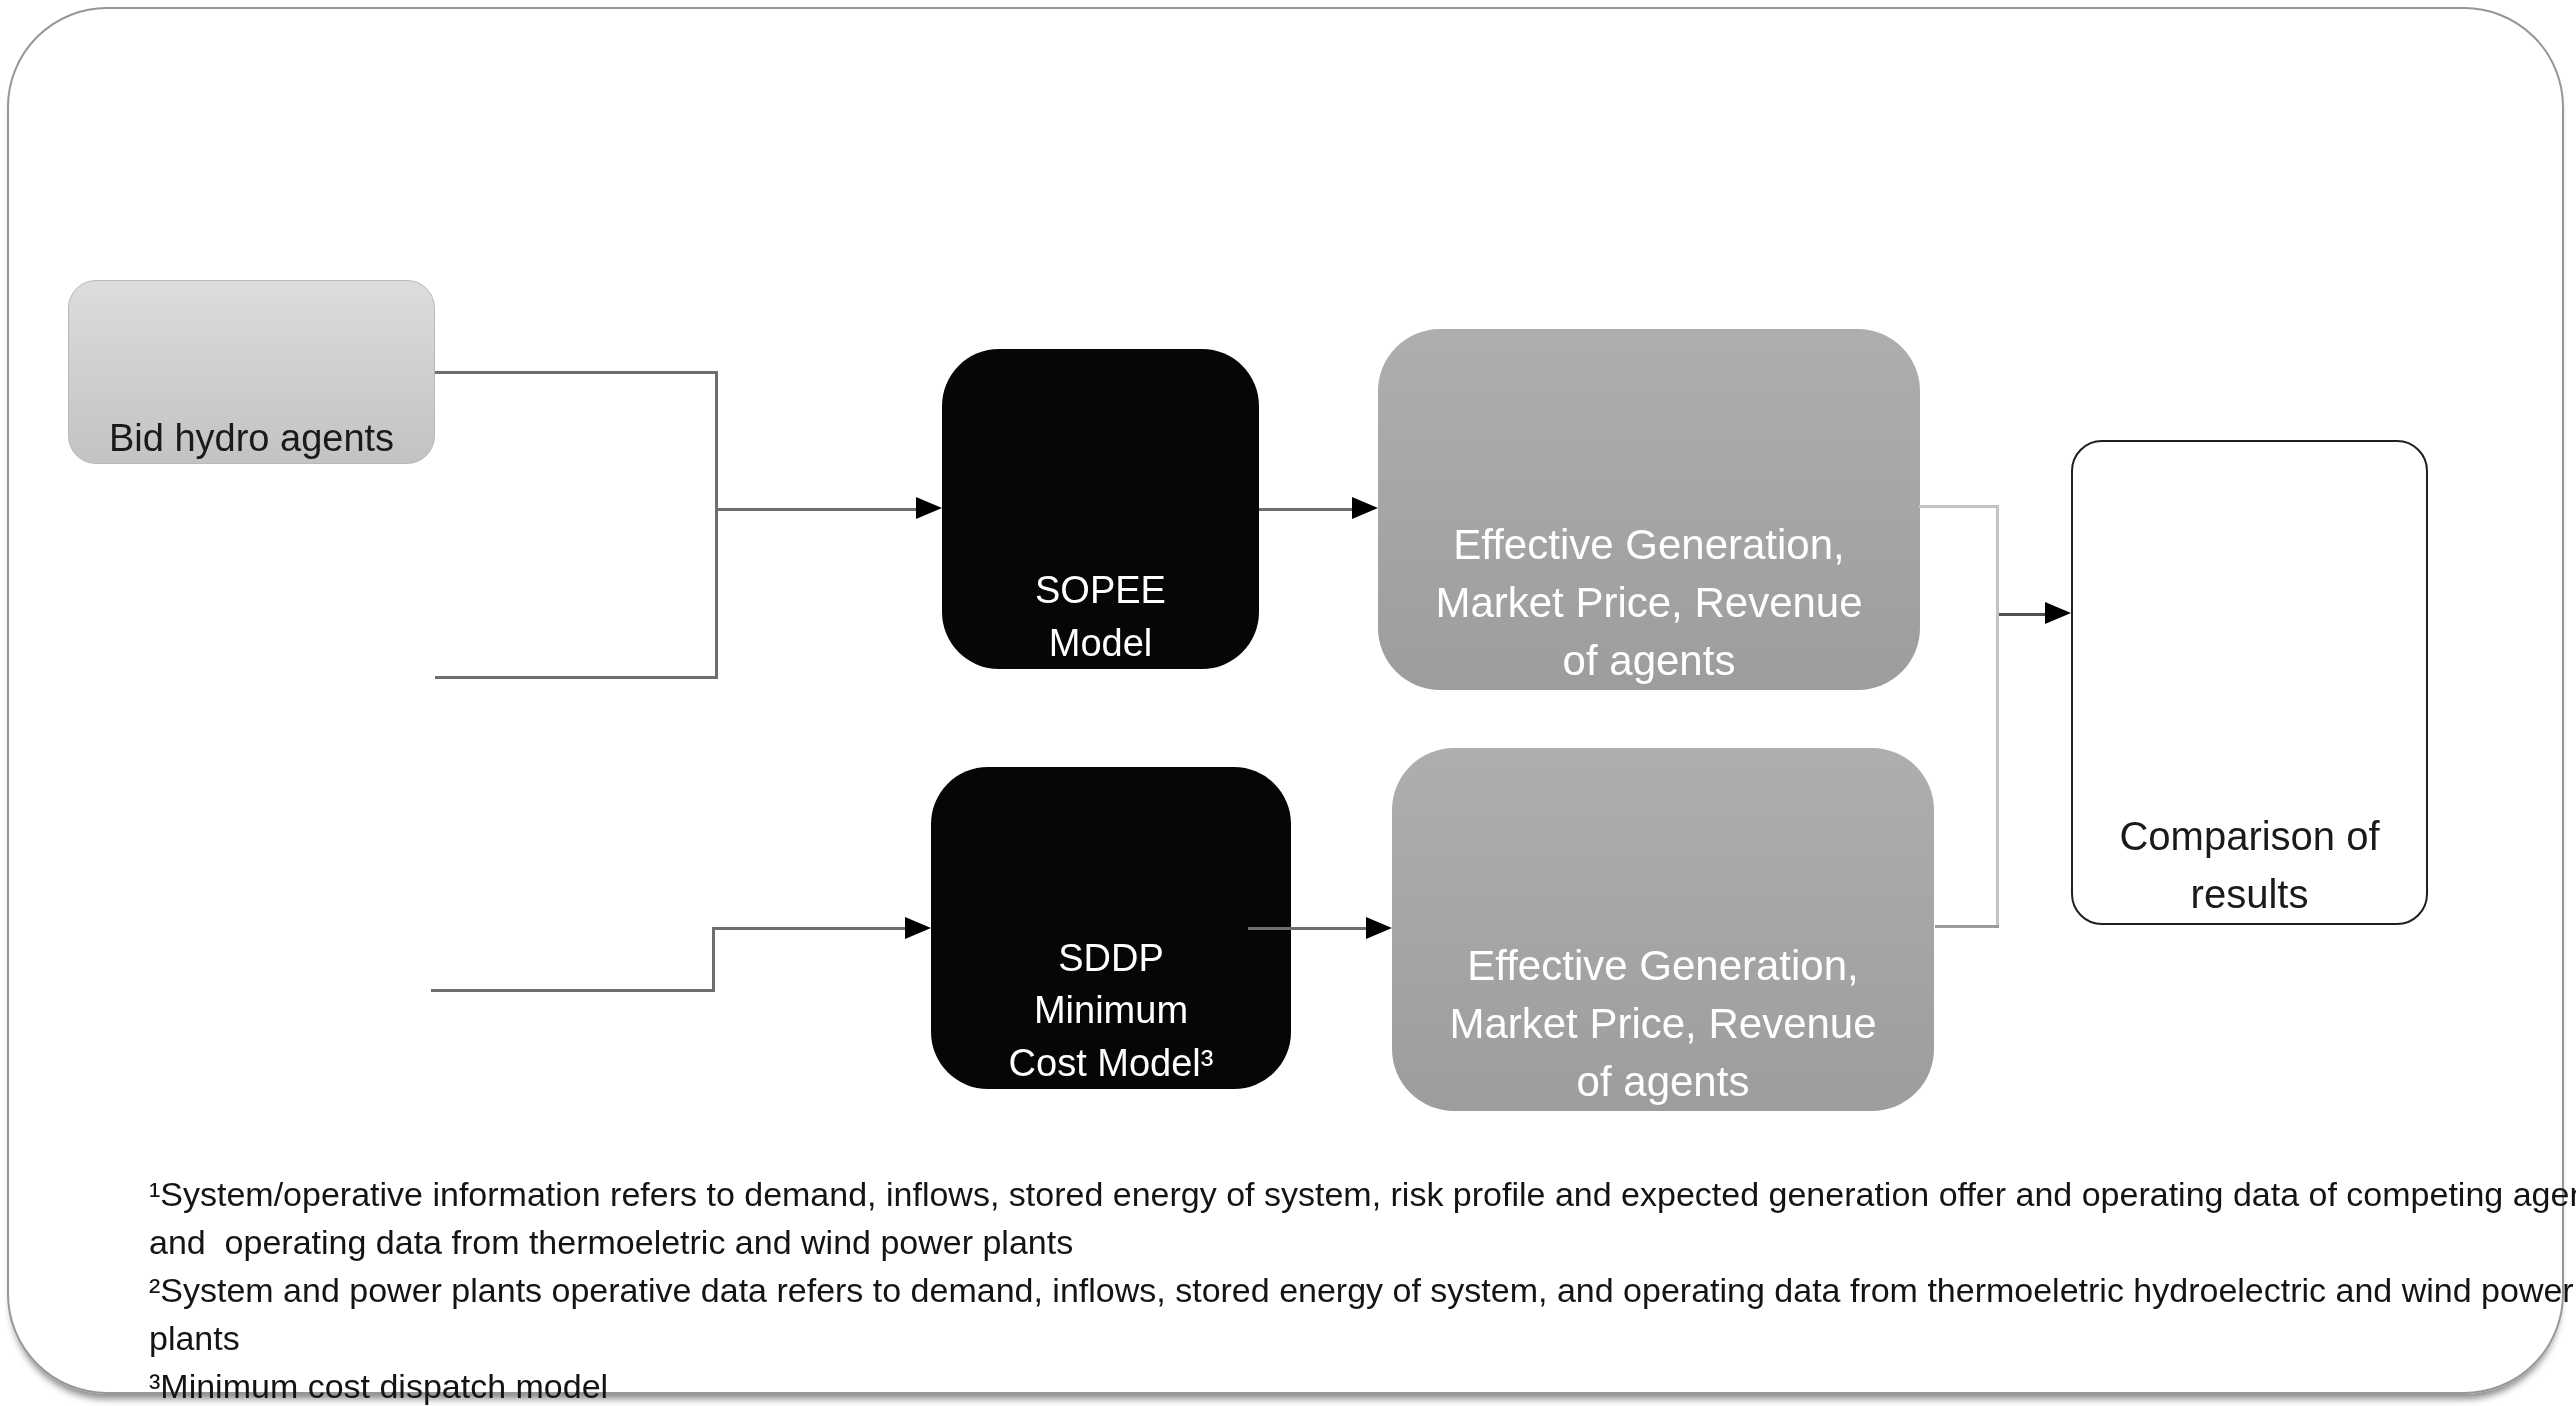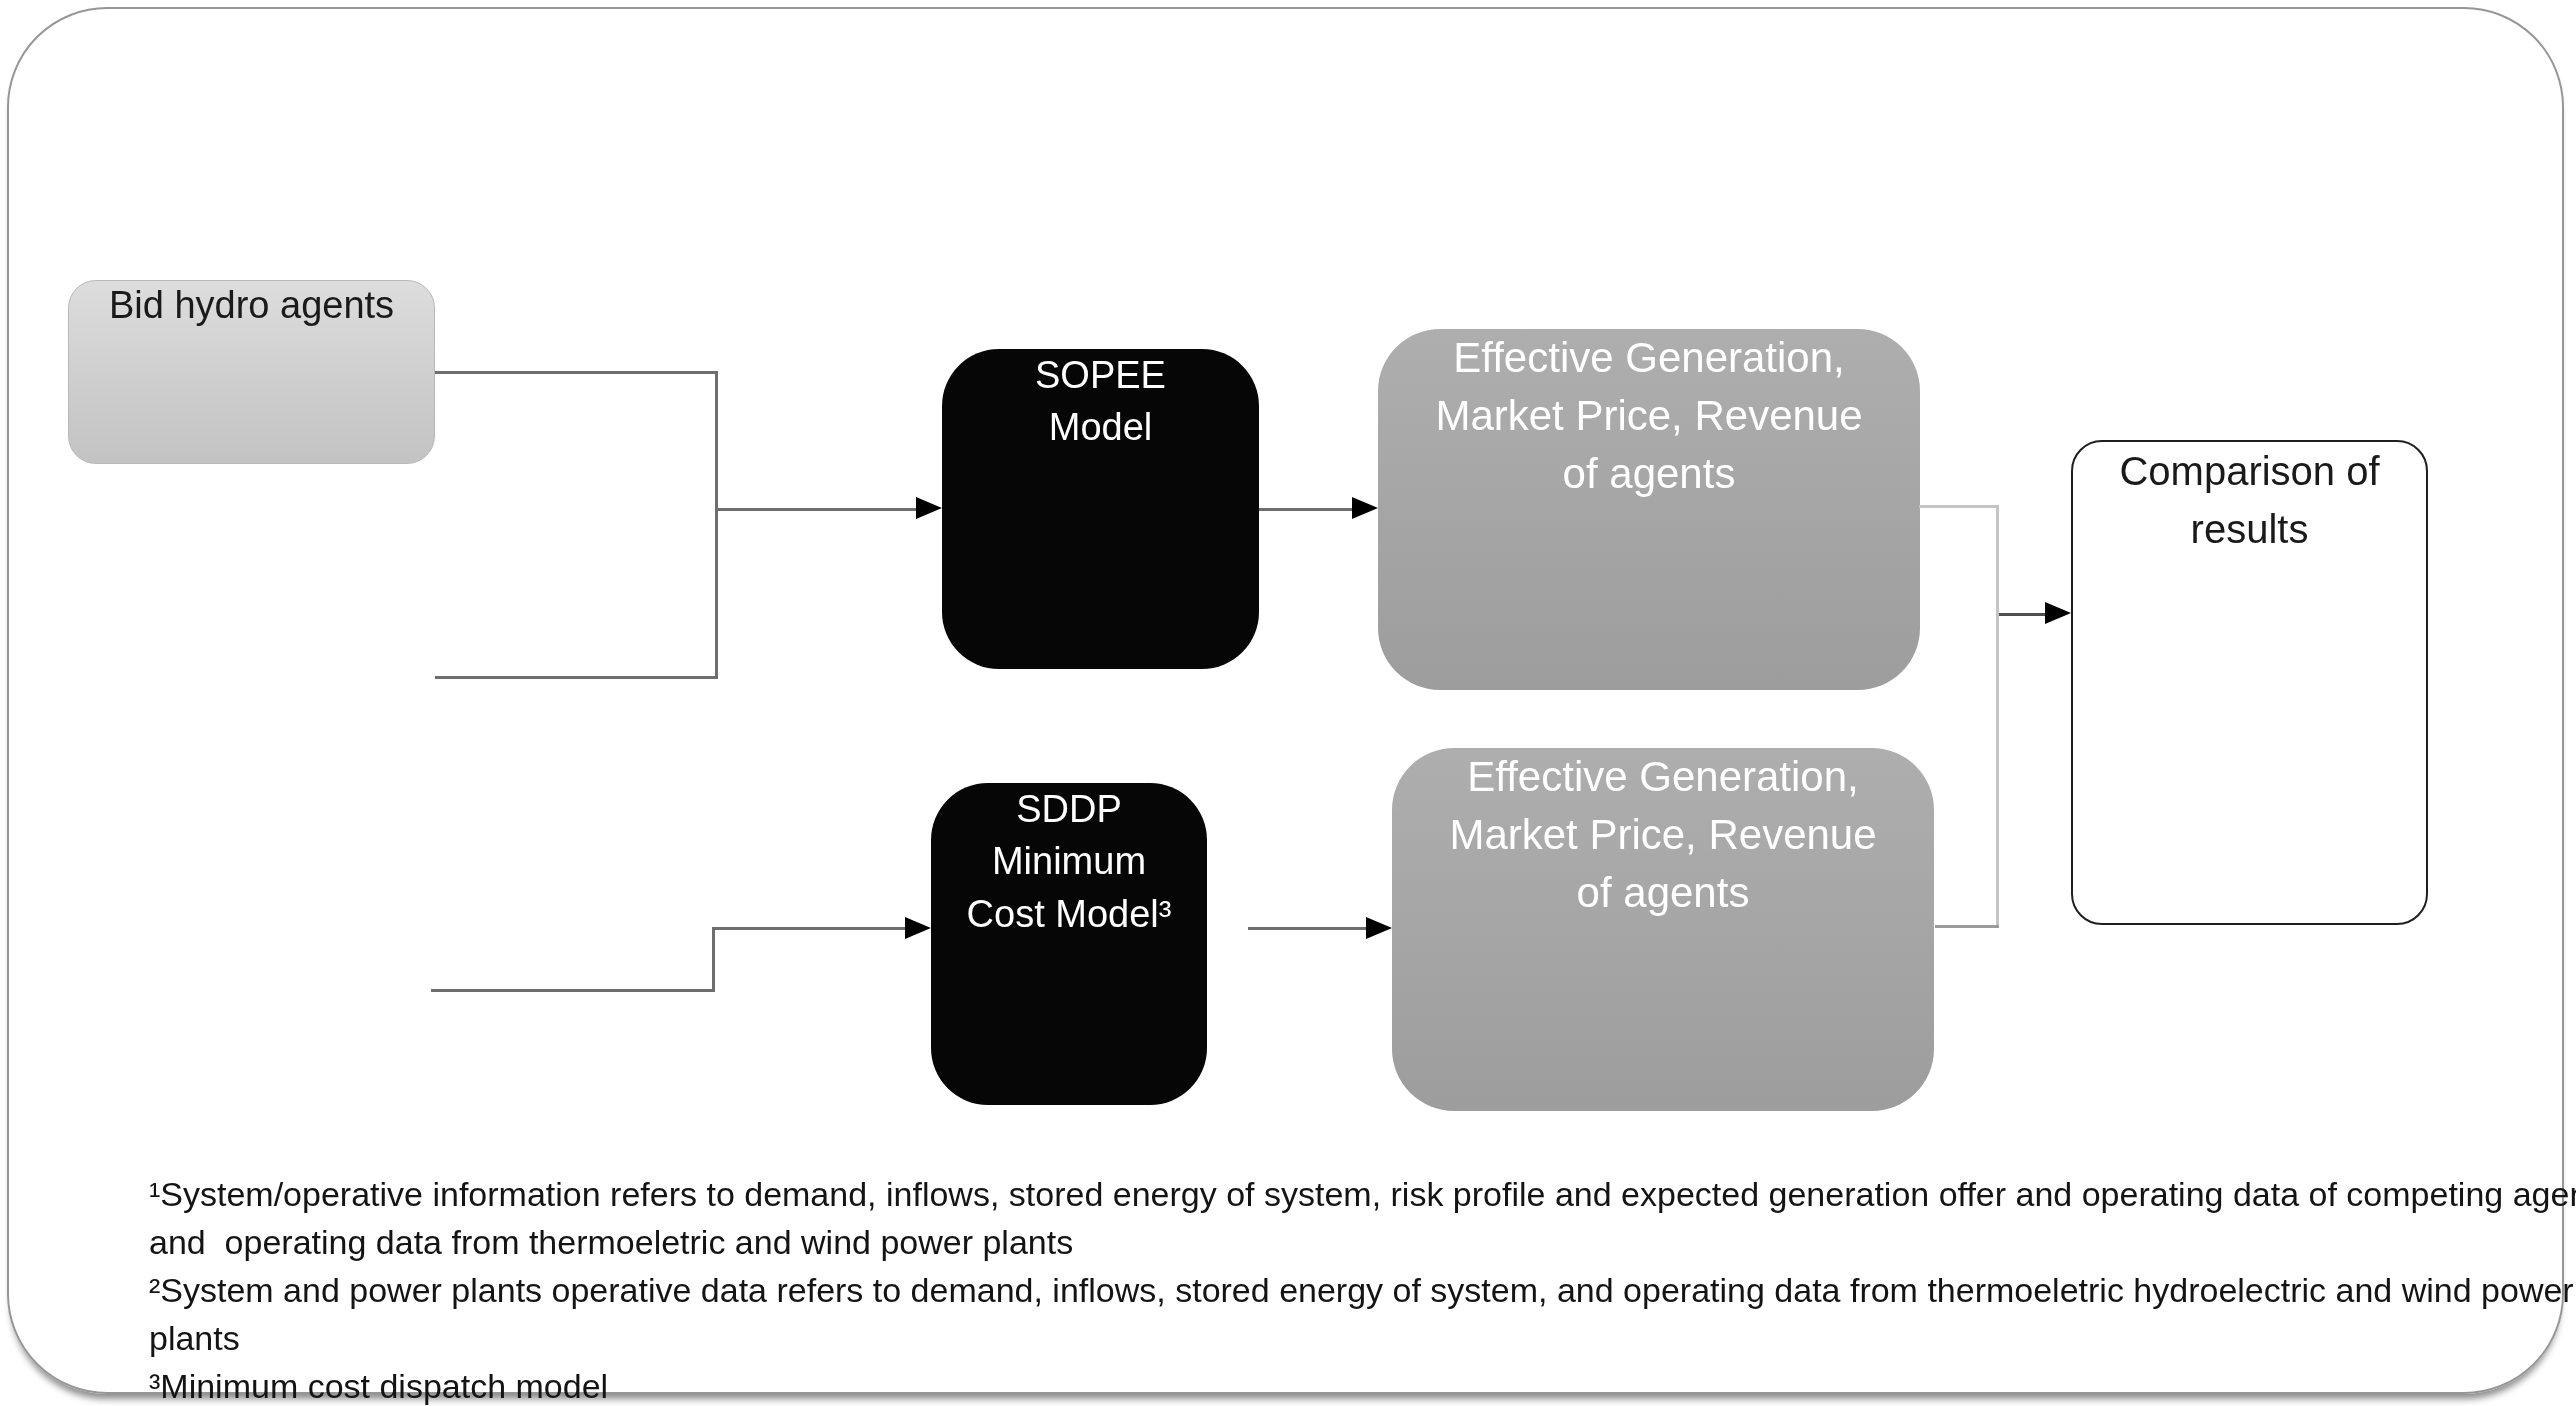--- a/index.html
+++ b/index.html
@@ -28,21 +28,21 @@
     overflow:hidden;
   }
   .frame{
     position:absolute;left:7px;top:7px;width:2553px;height:1383px;
     border:2.6px solid var(--frame-border-color);
     border-radius:100px;
     box-shadow:0 8.7px 7px -4.3px rgba(0,0,0,0.45);
   }
   .box{
     position:absolute;
-    display:flex;align-items:flex-start;justify-content:center;
+    display:flex;align-items:flex-end;justify-content:center;
     text-align:center;
     box-sizing:border-box;
   }
   .input-box{
     background:linear-gradient(180deg,var(--input-box-fill-top) 0%,#cecece 55%,var(--input-box-fill-bottom) 100%);
     border:0.9px solid #b8b8b8;
     border-radius:28px;
     font-size:38px;line-height:1.28;color:var(--text-color);
   }
   .model-box{
@@ -61,21 +61,21 @@
   .result-box{
     background:var(--result-box-fill);
     border:2.6px solid var(--result-box-border);
     border-radius:31px;
     font-size:40px;line-height:1.45;color:var(--text-color);
   }
   #box-bid        {left:68px;  top:280px;  width:367px; height:184px;}
   #box-sysop      {left:68px;  top:570px;  width:367px; height:195px;}
   #box-sysdata    {left:68px;  top:903px; width:363px; height:174px;}
   #box-sopee      {left:942px;top:349px;  width:317px; height:320px;}
-  #box-sddp       {left:931px;top:767px;  width:276px; height:322px;margin-top:16px;}
+  #box-sddp       {left:931px;top:767px;  width:360px; height:322px;}
   #box-eff-top    {left:1378px;top:329px;  width:542px; height:361px;}
   #box-eff-bottom {left:1392px;top:748px;  width:542px; height:363px;}
   #box-comparison {left:2071px;top:440px;  width:357px; height:485px;}
 
   .hline,.vline{position:absolute;background:var(--connector-color);}
   .hline{height:2.6px;} .vline{width:2.6px;}
   .light{background:var(--connector-light-color);}
   .mid{background:#9a9a9a;}
   .arrowhead{
     position:absolute;width:0;height:0;

